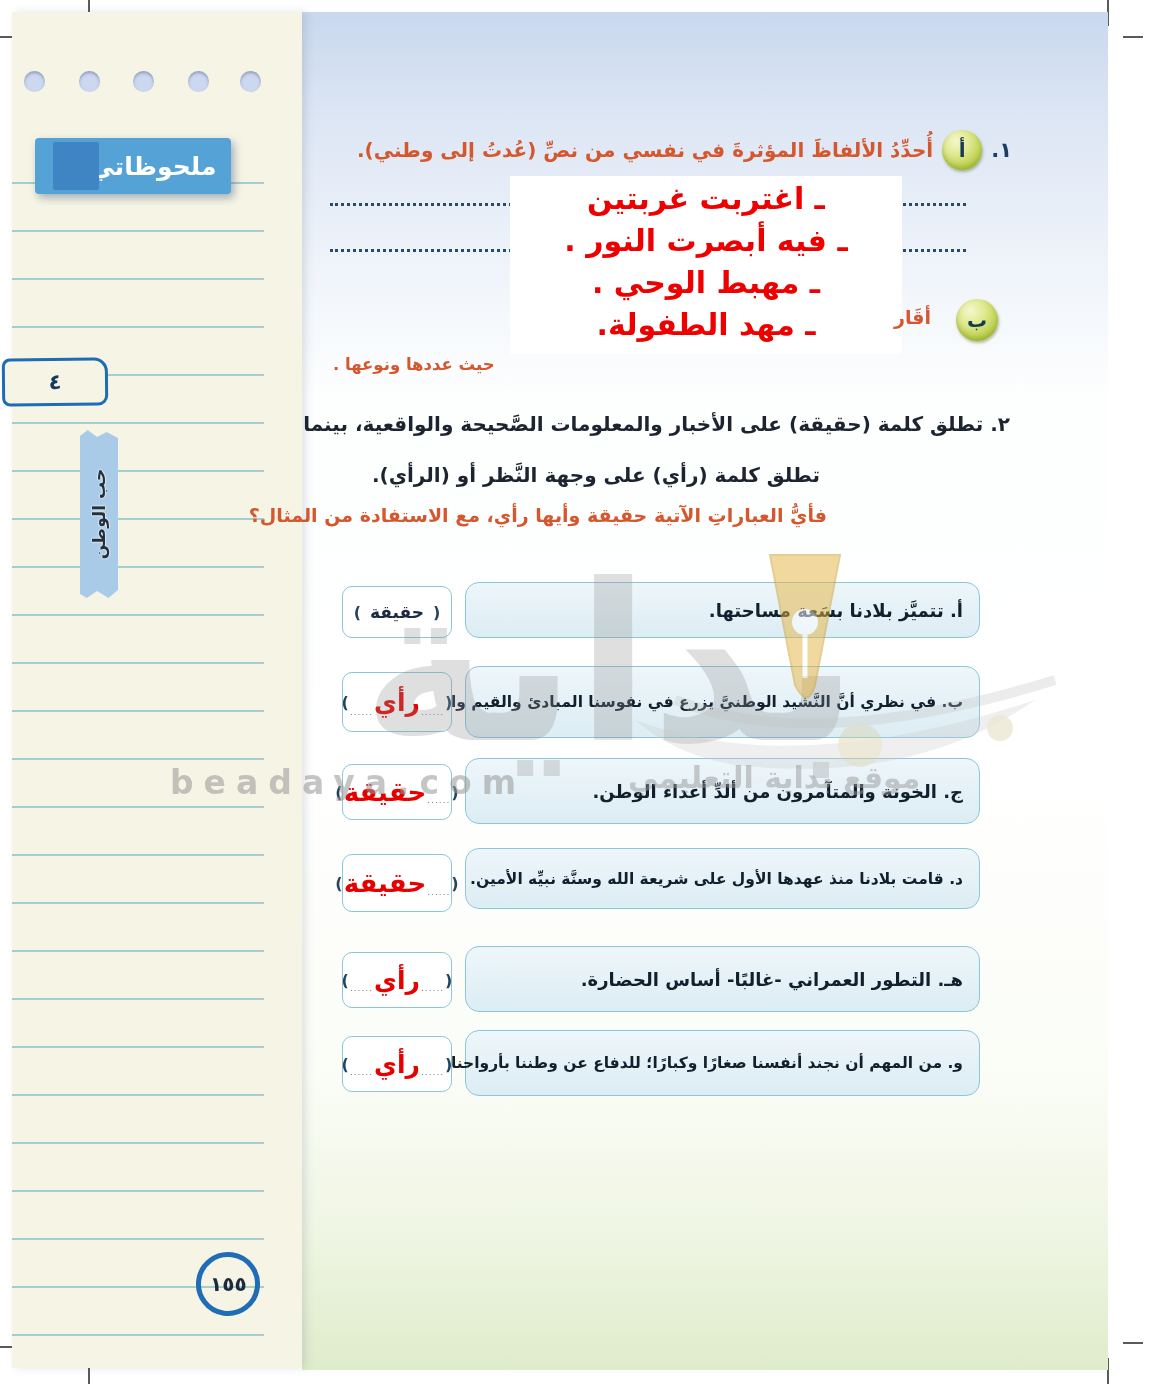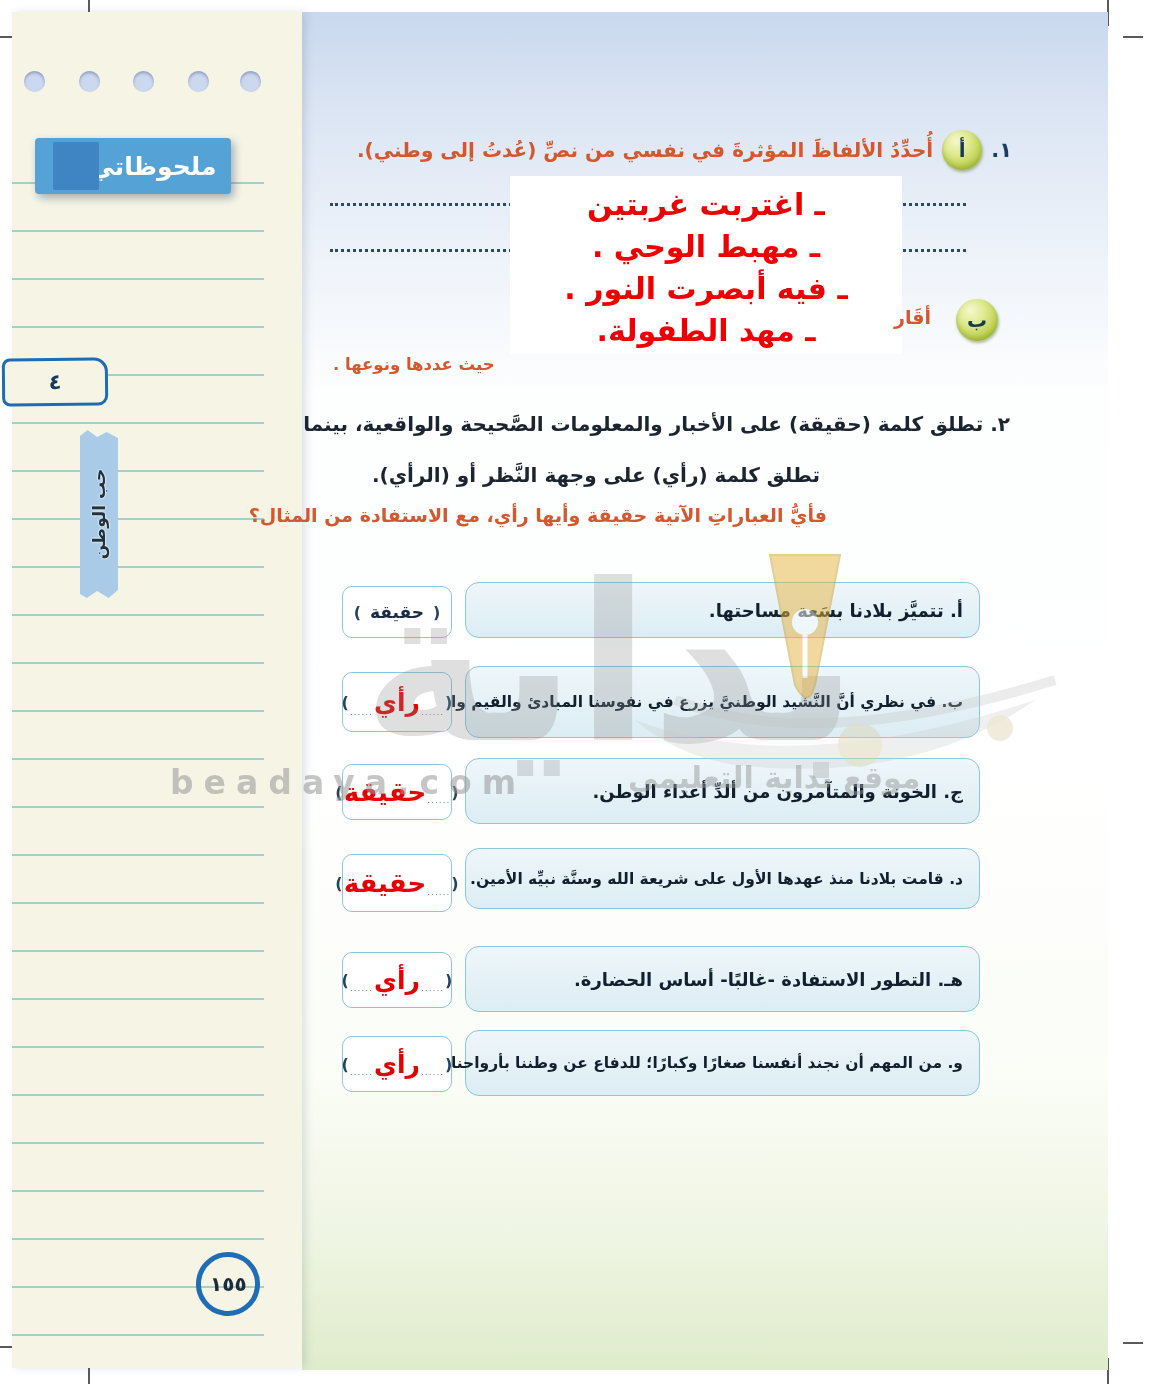--- a/index.html
+++ b/index.html
@@ -42,21 +42,21 @@
   
   .ex1-head{position:absolute;top:130px;right:141px;display:flex;direction:rtl;align-items:center;gap:9px;}
   .q-num{color:#1b3c63;font-size:21px;font-weight:bold;direction:rtl;}
   .badge{width:40px;height:40px;border-radius:50%;
     background:radial-gradient(circle at 35% 28%,#f4f8cf 0%,#dfe98e 35%,#bdd14e 70%,#9cb82e 100%);
     box-shadow:1px 2px 3px rgba(90,110,40,.45),inset 0 -3px 5px rgba(130,150,40,.5);
     display:flex;align-items:center;justify-content:center;color:#173b4e;font-size:20px;font-weight:bold;flex:0 0 auto;}
   .ex1-text{color:#d4572e;font-size:20px;font-weight:bold;direction:rtl;white-space:nowrap;margin-left:48px;}
   .dotline{position:absolute;border-bottom:3px dotted #2b4a66;height:3px;}
   .overlay{position:absolute;left:510px;top:176px;width:392px;height:178px;background:#fff;
-    display:flex;flex-direction:column;justify-content:flex-end;align-items:center;padding:2px 0;}
+    display:flex;flex-direction:column;justify-content:flex-start;align-items:center;padding:2px 0;}
   .overlay div{color:#ee0000;font-size:30px;font-weight:800;direction:rtl;white-space:nowrap;line-height:42px;}
   .partb-frag{position:absolute;left:894px;top:306px;width:58px;text-align:left;color:#d4572e;
     font-size:19px;font-weight:bold;direction:rtl;white-space:nowrap;}
   .partb-note{position:absolute;left:333px;top:314px;color:#d4572e;font-size:16.5px;font-weight:bold;direction:rtl;margin-top:41px;}
 
   
   .ex2-l1{position:absolute;top:412px;right:143px;direction:rtl;color:#1c2430;font-size:20px;font-weight:bold;white-space:nowrap;}
   .ex2-l2{position:absolute;top:463px;right:333px;direction:rtl;color:#1c2430;font-size:20px;font-weight:bold;white-space:nowrap;}
   .ex2-q{position:absolute;top:504px;right:326px;direction:rtl;color:#d4572e;font-size:19px;font-weight:bold;white-space:nowrap;}
 
@@ -125,22 +125,22 @@
     <span class="ex1-text">أُحدِّدُ الألفاظَ المؤثرةَ في نفسي من نصِّ (عُدتُ إلى وطني).</span>
   </div>
 
   <div class="dotline" style="left:330px;top:203px;width:182px;"></div>
   <div class="dotline" style="left:903px;top:203px;width:63px;"></div>
   <div class="dotline" style="left:330px;top:249px;width:182px;"></div>
   <div class="dotline" style="left:903px;top:249px;width:63px;"></div>
 
   <div class="overlay">
     <div>ـ اغتربت غربتين</div>
+    <div>ـ فيه أبصرت النور .</div>
     <div>ـ مهبط الوحي .</div>
-    <div>ـ فيه أبصرت النور .</div>
     <div>ـ مهد الطفولة.</div>
   </div>
 
   <div class="badge" style="position:absolute;left:956px;top:299px;width:42px;height:42px;">ب</div>
   <div class="partb-frag">أقَار</div>
   <div class="partb-note">حيث عددها ونوعها .</div>
 
   <div class="ex2-l1">٢. تطلق كلمة (حقيقة) على الأخبار والمعلومات الصَّحيحة والواقعية، بينما</div>
   <div class="ex2-l2">تطلق كلمة (رأي) على وجهة النَّظر أو (الرأي).</div>
   <div class="ex2-q">فأيُّ العباراتِ الآتية حقيقة وأيها رأي، مع الاستفادة من المثال؟</div>
@@ -190,21 +190,21 @@
     <div class="ans" style="top:854px;height:58px;">
       <span class="paren">(</span>
       <span class="word">حقيقة</span>
       <span class="dots">......</span>
       <span class="paren">)</span>
     </div>
   </div>
 
   <div class="srow">
     <div class="stmt" style="top:946px;height:66px;">
-      <p>هـ. التطور الاستفادة -غالبًا- أساس الحضارة.</p>
+      <p>هـ. التطور العمراني -غالبًا- أساس الحضارة.</p>
     </div>
     <div class="ans" style="top:952px;height:56px;">
       <span class="paren">(</span>
       <span class="dots">......</span>
       <span class="word">رأي</span>
       <span class="dots">......</span>
       <span class="paren">)</span>
     </div>
   </div>
 

